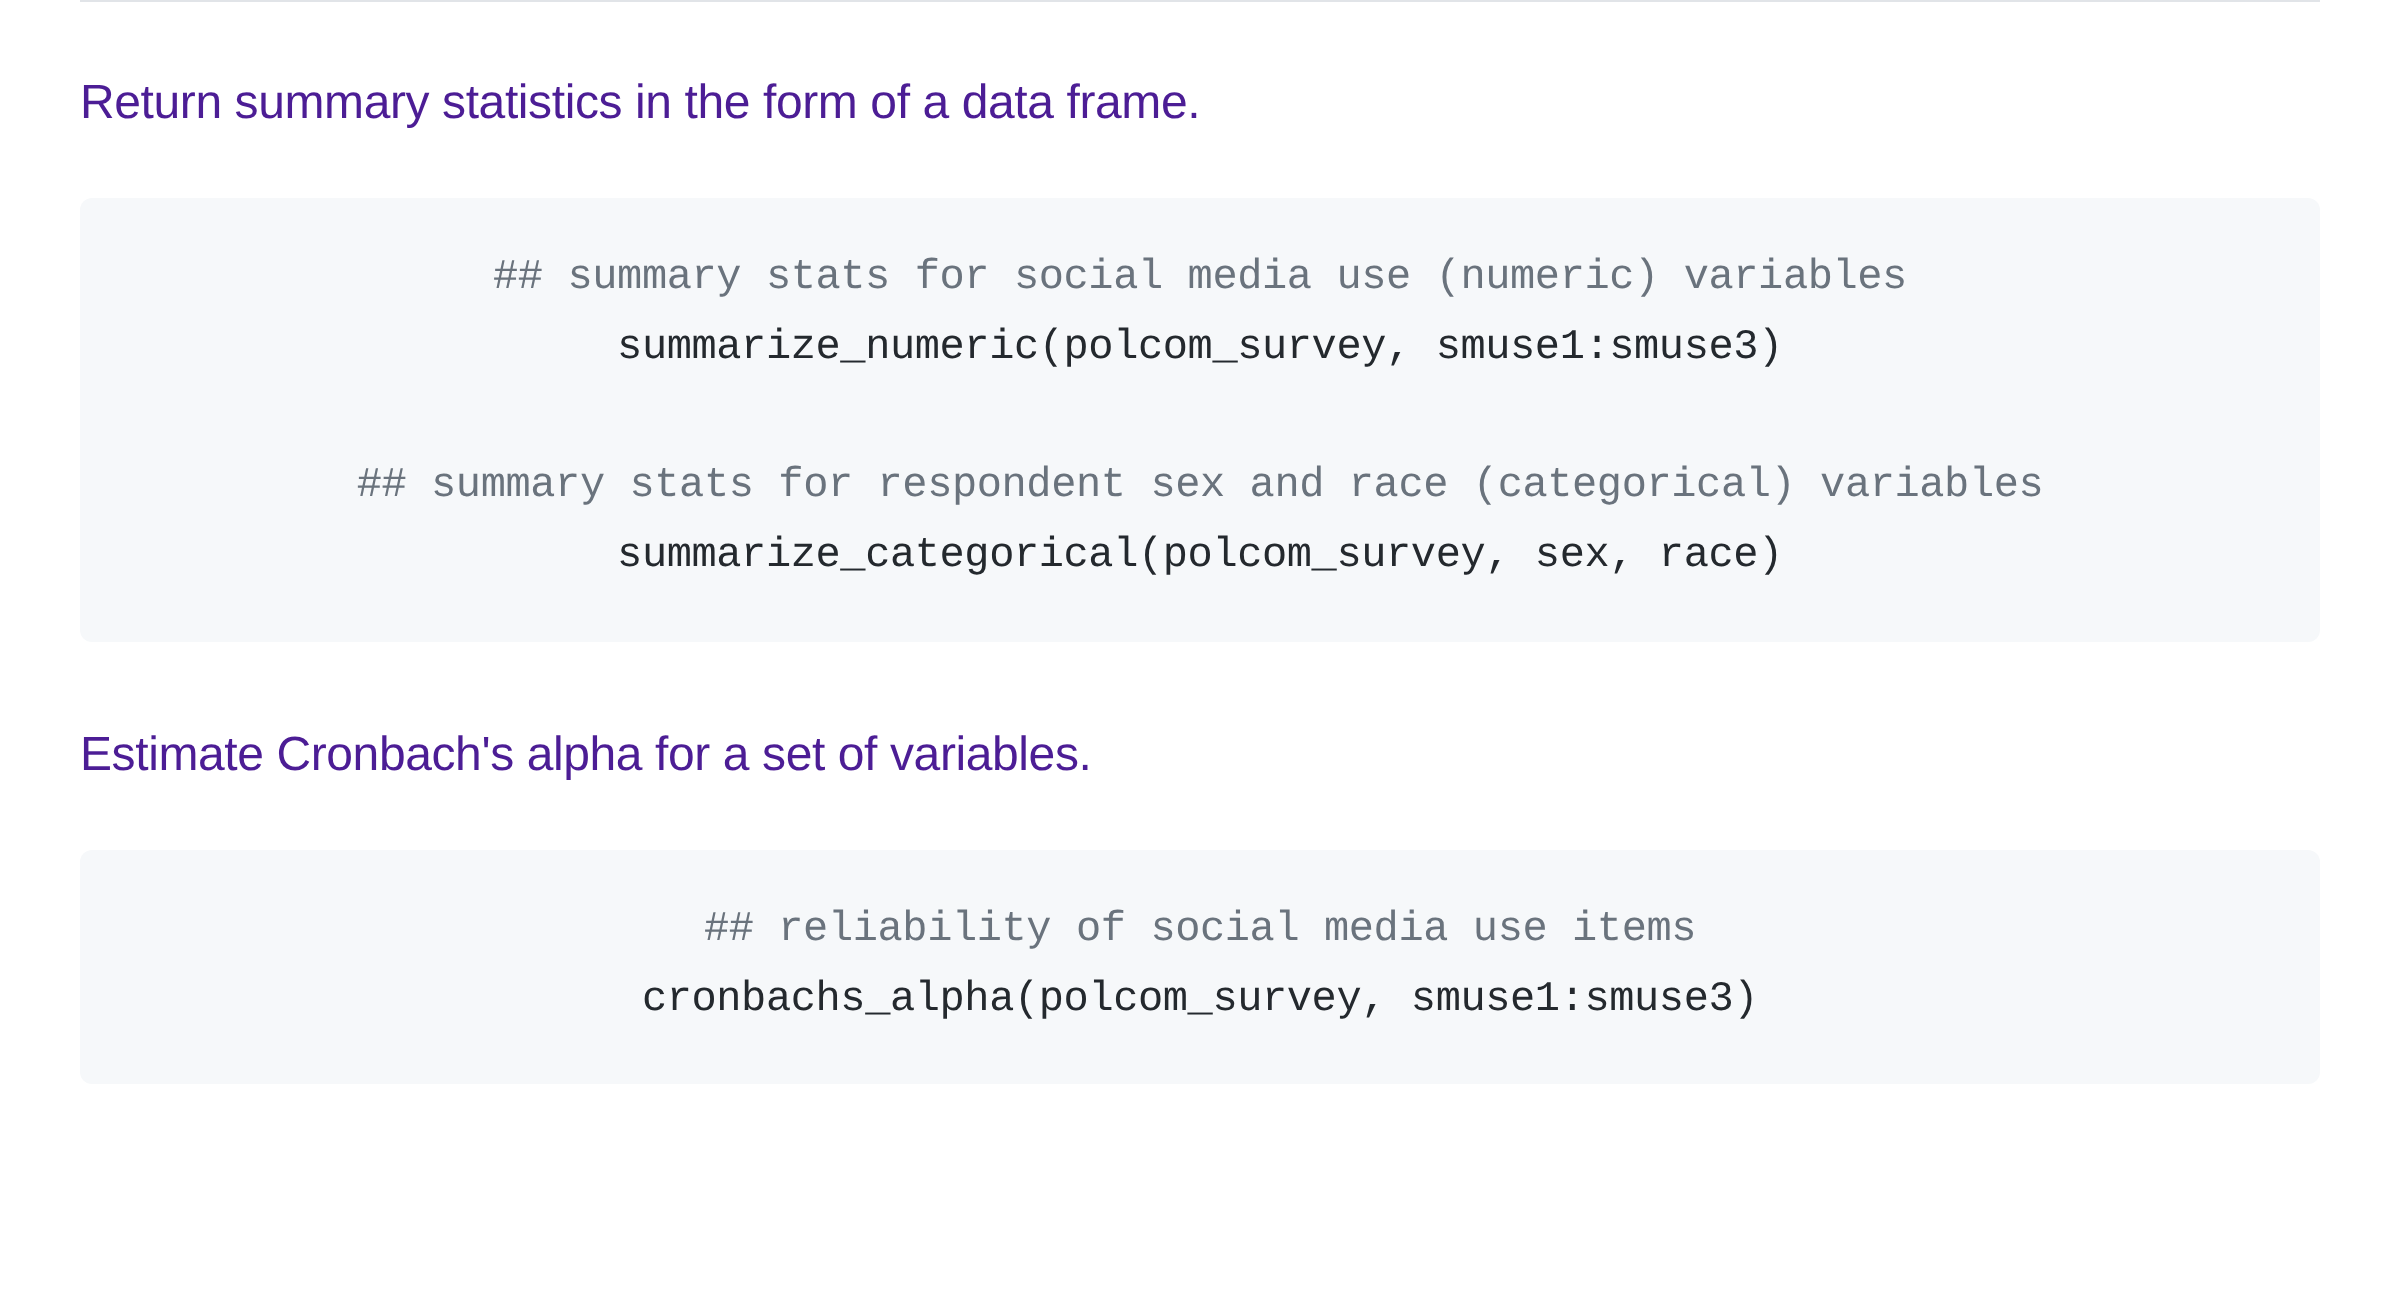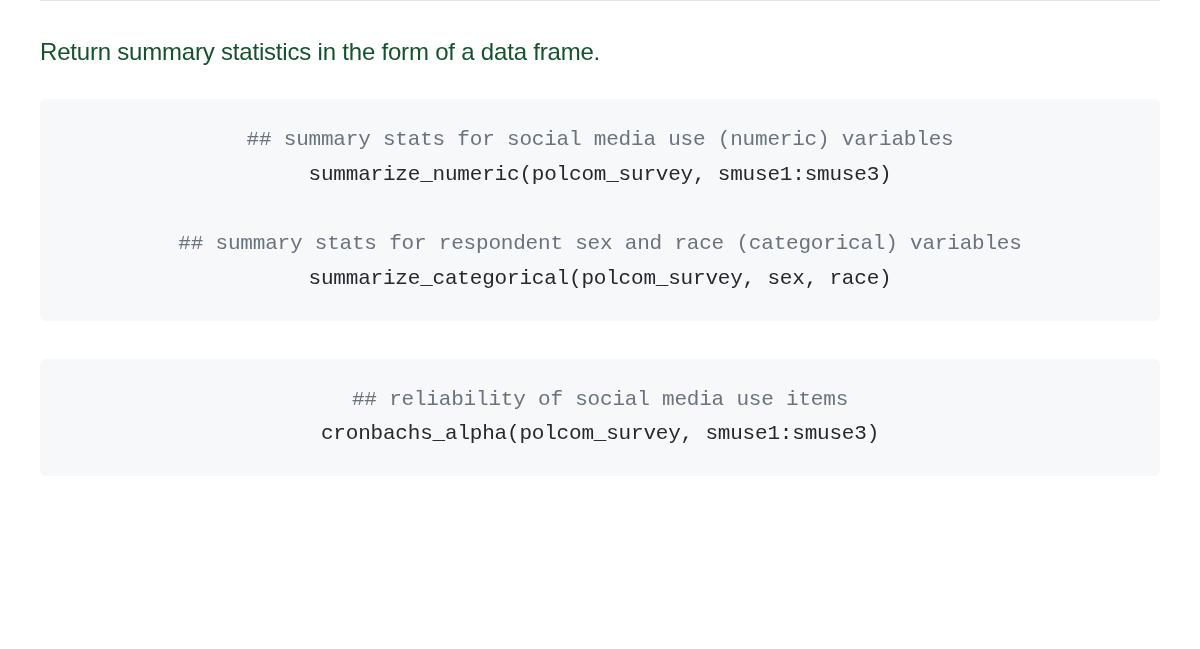--- a/index.html
+++ b/index.html
@@ -18,21 +18,21 @@
       padding: 0 40px;
     }
     .divider {
       border: none;
       border-top: 1px solid #e1e4e8;
       margin: 0 0 32px 0;
     }
     .description {
       font-size: 24px;
       line-height: 1.6;
-      color: #14532d;
+      color: #4c1d95;
       margin-bottom: 28px;
       font-weight: 400;
       letter-spacing: -0.2px;
     }
     .code-block {
       background: #f6f8fa;
       border-radius: 6px;
       padding: 24px 30px;
       margin-bottom: 38px;
       font-family: "SFMono-Regular", Consolas, "Liberation Mono", Menlo, monospace;
@@ -57,16 +57,17 @@
   <hr class="divider">
 
   <p class="description">Return summary statistics in the form of a data frame.</p>
 
   <div class="code-block"><span class="code-comment">## summary stats for social media use (numeric) variables</span>
 <span class="code-line">summarize_numeric(polcom_survey, smuse1:smuse3)</span>
 <span></span>
 <span class="code-comment">## summary stats for respondent sex and race (categorical) variables</span>
 <span class="code-line">summarize_categorical(polcom_survey, sex, race)</span></div>
 
+  <p class="description">Estimate Cronbach's alpha for a set of variables.</p>
 
   <div class="code-block"><span class="code-comment">## reliability of social media use items</span>
 <span class="code-line">cronbachs_alpha(polcom_survey, smuse1:smuse3)</span></div>
 </div>
 
 </body></html>

